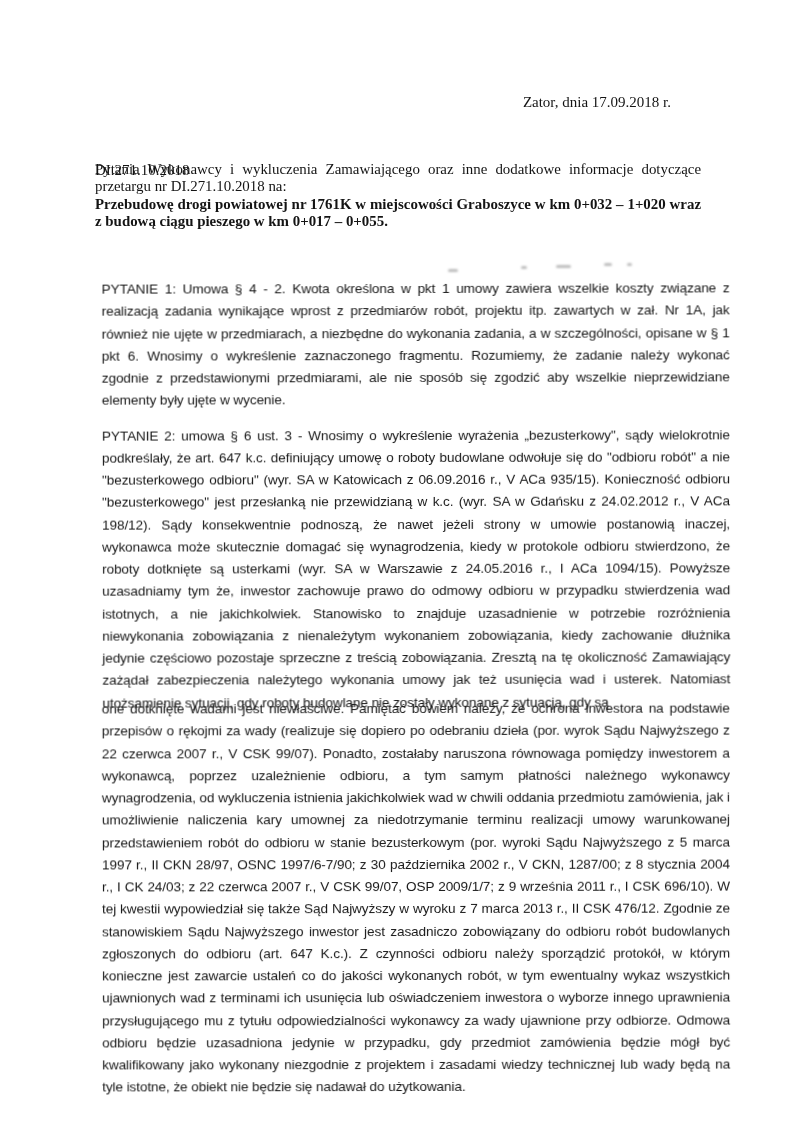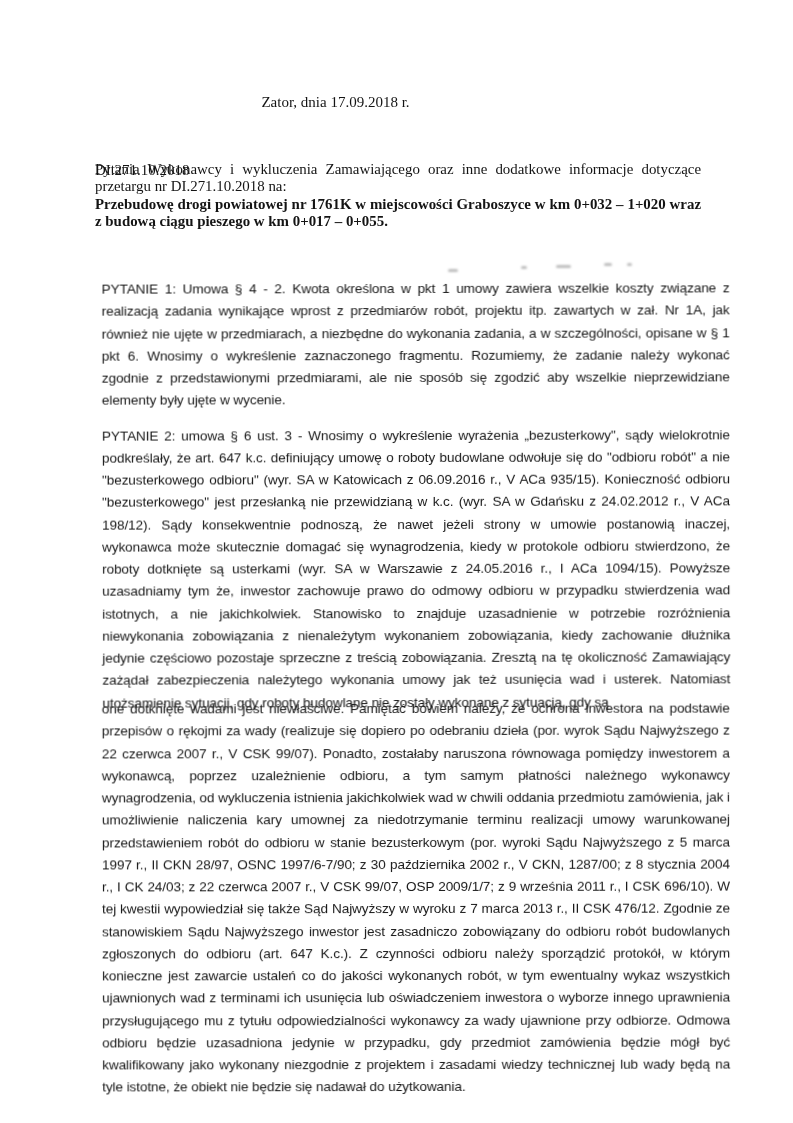--- a/index.html
+++ b/index.html
@@ -12,21 +12,21 @@
     font-family: "Liberation Serif", serif;
     color: #111;
   }
 
   
   .date-line {
     position: absolute;
     top: 94px;
     left: 0;
     right: 122px;
-    text-align: center;
+    text-align: right;
     font-size: 15px;
     color: #141414;
   }
   .ref-number {
     position: absolute;
     top: 128px;
     left: 95px;
     font-size: 15px;
     color: #141414;
     margin-top: 34px;

